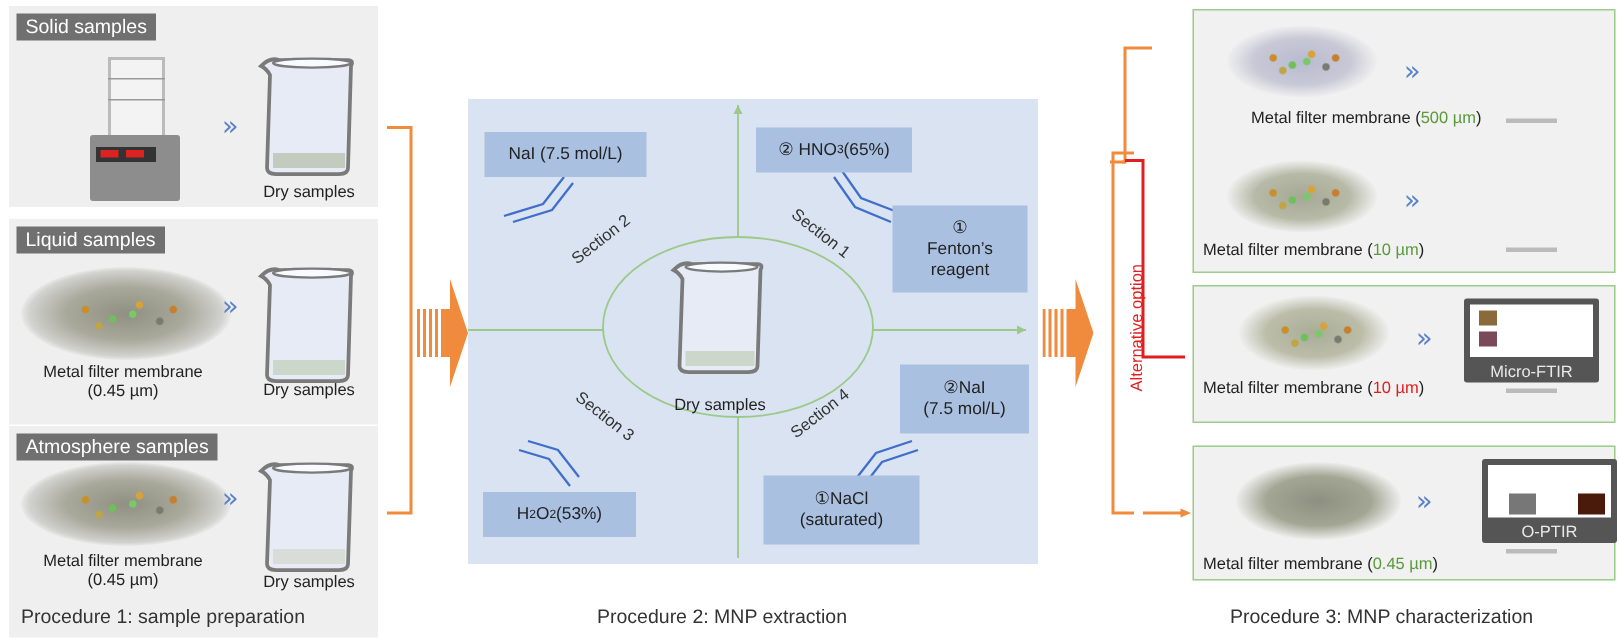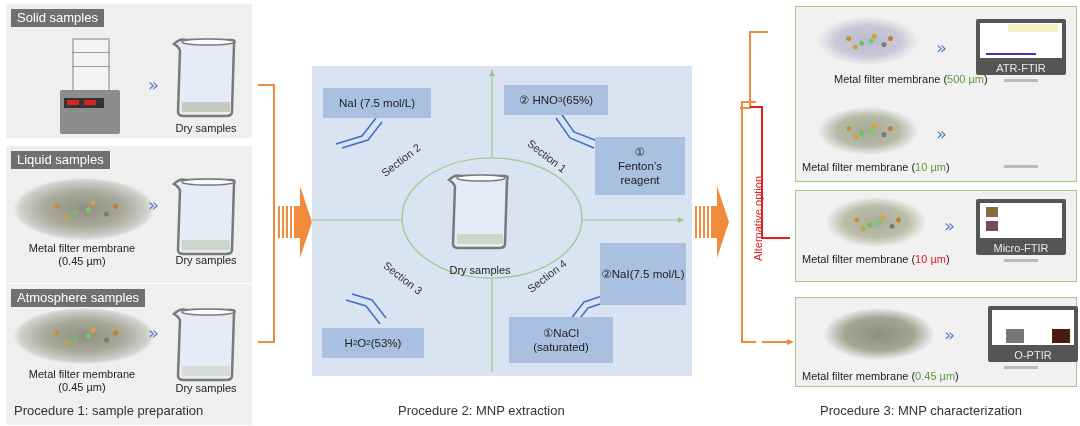--- a/index.html
+++ b/index.html
@@ -143,21 +143,21 @@
 <div class="reag" style="left:504px;top:85px;width:104px;height:30px;">
   <span>② HNO</span>
     <sub style="font-size:8px;">3</sub>
     <span> (65%)</span>
 </div>
 <div class="reag" style="left:595px;top:137px;width:90px;height:58px;flex-direction:column;">
   <span>①</span>
   <span>Fenton’s</span>
   <span>reagent</span>
 </div>
-<div class="reag" style="left:600px;top:243px;width:86px;height:62px;flex-direction:row;">
+<div class="reag" style="left:600px;top:243px;width:86px;height:46px;flex-direction:column;">
   <span>②NaI</span>
   <span>(7.5 mol/L)</span>
 </div>
 <div class="reag" style="left:509px;top:317px;width:104px;height:46px;flex-direction:column;">
   <span>①NaCl</span>
   <span>(saturated)</span>
 </div>
 <div class="reag" style="left:322px;top:328px;width:102px;height:30px;">
   <span>H</span>
     <sub style="font-size:8px;">2</sub>
@@ -192,27 +192,20 @@
 
 <div class="abs" style="left:752px;top:163px;width:14px;height:100px;">
   <span style="position:absolute;left:0;top:98px;transform:rotate(-90deg);transform-origin:left top;font-size:11px;color:#e02020;white-space:nowrap;">Alternative option</span>
 </div>
 
 <div class="p3-box" style="top:6px;width:280px;height:174px;">
   <div class="membrane" style="left:22px;top:10px;width:100px;height:48px;background:radial-gradient(ellipse at center,#b8bcd0 0%,#c8c8d6 45%,rgba(241,241,241,0) 72%);">
       <div class="dots"></div>
     </div>
   <span class="chev" style="left:140px;top:30px;">»</span>
-  <div class="monitor" style="left:180px;top:12px;">
-    <div class="scr" style="background:#fff;">
-        <div style="position:absolute;left:6px;bottom:3px;width:50px;height:2px;background:#3737b5;"></div>
-        <div style="position:absolute;left:28px;top:1px;width:50px;height:8px;background:#f5f3c6;"></div>
-      </div>
-    <span class="lbl">ATR-FTIR</span>
-  </div>
   <div class="stand" style="left:208px;top:72px;"></div>
   <span class="mcap" style="left:6px;top:66px;margin-left:32px;">
     <span>Metal filter membrane (</span><span class="hl-green">500 µm</span><span>)</span>
   </span>
   <div class="membrane" style="left:22px;top:100px;width:100px;height:48px;background:radial-gradient(ellipse at center,#a6a896 0%,#b8baa8 45%,rgba(241,241,241,0) 72%);">
       <div class="dots"></div>
     </div>
   <span class="chev" style="left:140px;top:116px;">»</span>
   <div class="stand" style="left:208px;top:158px;"></div>
   <span class="mcap" style="left:6px;top:154px;">

